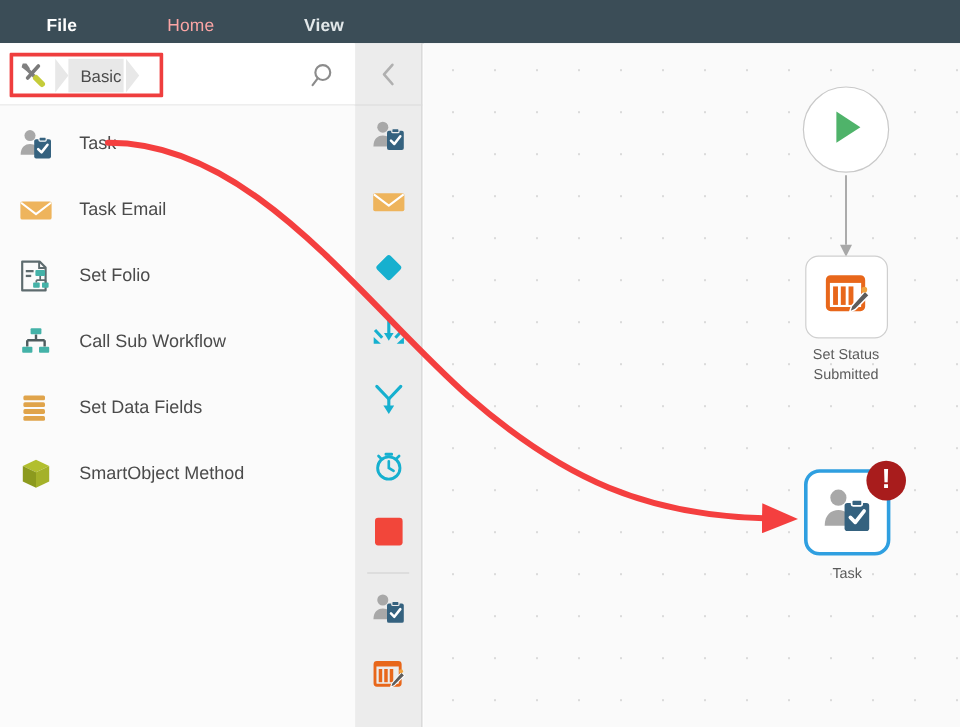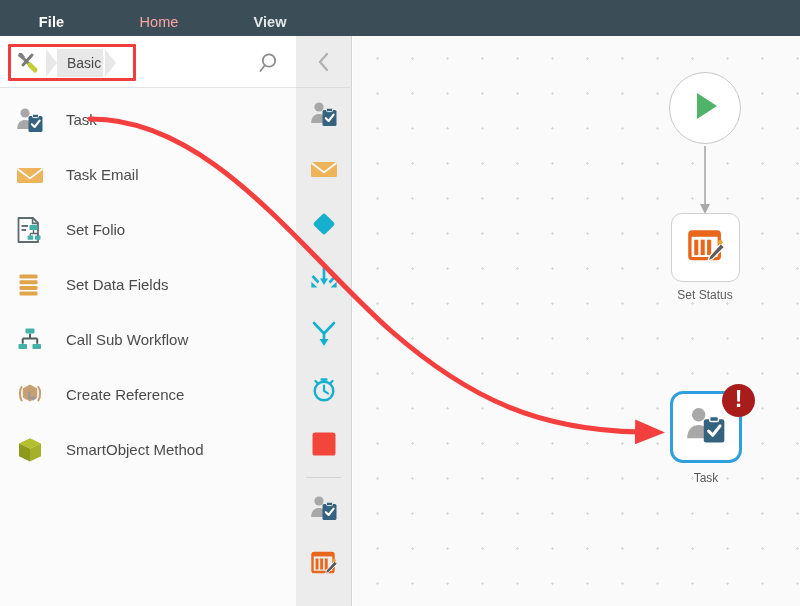--- a/index.html
+++ b/index.html
@@ -273,54 +273,42 @@
             <rect x="20" y="20.5" width="5.5" height="4.2" rx="0.7" fill="#44b2a8"></rect>
             <path d="M18.5 15 L18.5 18.5 M15.3 18.5 L23 18.5 M15.3 18.5 L15.3 20.5 M23 18.5 L23 20.5" stroke="#5d6b6e" stroke-width="1.4" fill="none"></path>
           </svg>
         </span>
         <span class="pal-label">Set Folio</span>
       </div>
 
       <div class="pal-item">
         <span class="pal-icon">
           <svg width="30" height="30" viewBox="0 0 30 30">
+            <rect x="10.5" y="3.5" width="9" height="5" rx="0.8" fill="#44b2a8"></rect>
+            <rect x="3.5" y="19" width="8.5" height="5" rx="0.8" fill="#44b2a8"></rect>
+            <rect x="17.5" y="19" width="8.5" height="5" rx="0.8" fill="#44b2a8"></rect>
+            <path d="M15 8.8 L15 13.5 M7.7 13.5 L22.2 13.5 M7.7 13.5 L7.7 18.8 M22.2 13.5 L22.2 18.8" stroke="#4e5c5e" stroke-width="2" fill="none"></path>
+          </svg>
+        </span>
+        <span class="pal-label">Call Sub Workflow</span>
+      </div>
+
+      <div class="pal-item">
+        <span class="pal-icon">
+          <svg width="30" height="30" viewBox="0 0 30 30">
             <rect x="4.5" y="4.5" width="18" height="4" rx="1.3" fill="#e0a44b"></rect>
             <rect x="4.5" y="10.2" width="18" height="4" rx="1.3" fill="#e0a44b"></rect>
             <rect x="4.5" y="15.9" width="18" height="4" rx="1.3" fill="#e0a44b"></rect>
             <rect x="4.5" y="21.6" width="18" height="4" rx="1.3" fill="#e0a44b"></rect>
           </svg>
         </span>
         <span class="pal-label">Set Data Fields</span>
       </div>
 
-      <div class="pal-item">
-        <span class="pal-icon">
-          <svg width="30" height="30" viewBox="0 0 30 30">
-            <rect x="10.5" y="3.5" width="9" height="5" rx="0.8" fill="#44b2a8"></rect>
-            <rect x="3.5" y="19" width="8.5" height="5" rx="0.8" fill="#44b2a8"></rect>
-            <rect x="17.5" y="19" width="8.5" height="5" rx="0.8" fill="#44b2a8"></rect>
-            <path d="M15 8.8 L15 13.5 M7.7 13.5 L22.2 13.5 M7.7 13.5 L7.7 18.8 M22.2 13.5 L22.2 18.8" stroke="#4e5c5e" stroke-width="2" fill="none"></path>
-          </svg>
-        </span>
-        <span class="pal-label">Call Sub Workflow</span>
-      </div>
-
-
-      <div class="pal-item">
-        <span class="pal-icon">
-          <svg width="30" height="30" viewBox="0 0 30 30">
-            <path d="M6.6 7 C4.4 10 4.4 17 6.6 20.5" stroke="#c89f72" stroke-width="2.1" fill="none" stroke-linecap="round"></path>
-            <path d="M23.4 7 C25.6 10 25.6 17 23.4 20.5" stroke="#c89f72" stroke-width="2.1" fill="none" stroke-linecap="round"></path>
-            <path d="M15 4.5 L22.2 8.6 L22.2 17.5 L15 21.6 L7.8 17.5 L7.8 8.6 Z" fill="#c89f72"></path>
-            <path d="M14.2 11.5 L14.2 18 L19 18" stroke="#9a9a9a" stroke-width="2.2" fill="none" stroke-linejoin="round"></path>
-            <path d="M17.8 15 L21.8 18 L17.8 21 Z" fill="#9a9a9a"></path>
-          </svg>
-        </span>
-        <span class="pal-label">Create Reference</span>
-      </div>
+
 
       <div class="pal-item">
         <span class="pal-icon">
           <svg width="30" height="30" viewBox="0 0 30 30">
             <path d="M15 3.2 L26 8.4 L15 13.6 L4 8.4 Z" fill="#b2bf2e"></path>
             <path d="M4 8.4 L15 13.6 L15 26.5 L4 21.3 Z" fill="#8c9a1e"></path>
             <path d="M26 8.4 L15 13.6 L15 26.5 L26 21.3 Z" fill="#a4b129"></path>
           </svg>
         </span>
         <span class="pal-label">SmartObject Method</span>
@@ -463,20 +451,21 @@
           <rect x="6.6" y="10.5" width="2.9" height="11" fill="#e8671b"></rect>
           <rect x="11.2" y="10.5" width="2.9" height="11" fill="#e8671b"></rect>
           <rect x="15.8" y="10.5" width="2.9" height="11" fill="#e8671b"></rect>
           <path d="M25.6 13.2 L28.2 15.8 L19.8 24.2 L16.4 25.8 L17.6 22.2 Z" fill="#5c5c5c" stroke="#ffffff" stroke-width="0.9" stroke-linejoin="round"></path>
           <circle cx="25.2" cy="12.4" r="1.7" fill="#f0a23c"></circle>
         </svg>
       </span>
     </div>
     <div class="node-label" id="setstatus-label">
       <div>Set Status</div>
+      <div>Submitted</div>
     </div>
 
     <div id="task-node">
       <span>
         <svg width="44" height="44" viewBox="0 0 30 30">
           <circle cx="10" cy="8" r="4.6" fill="#a8a8a8"></circle>
           <path d="M2.2 24 C2.2 17.6 6 15 10 15 C14 15 17.8 17.6 17.8 24 Z" fill="#a8a8a8"></path>
           <rect x="13.5" y="11" width="14" height="16" rx="1.6" fill="#35627f"></rect>
           <rect x="17.5" y="9.2" width="6" height="3.4" rx="0.9" fill="#35627f" stroke="#ffffff" stroke-width="1"></rect>
           <path d="M16.8 19.2 L19.6 22 L24.6 15.6" stroke="#ffffff" stroke-width="2.1" fill="none" stroke-linecap="round" stroke-linejoin="round"></path>

